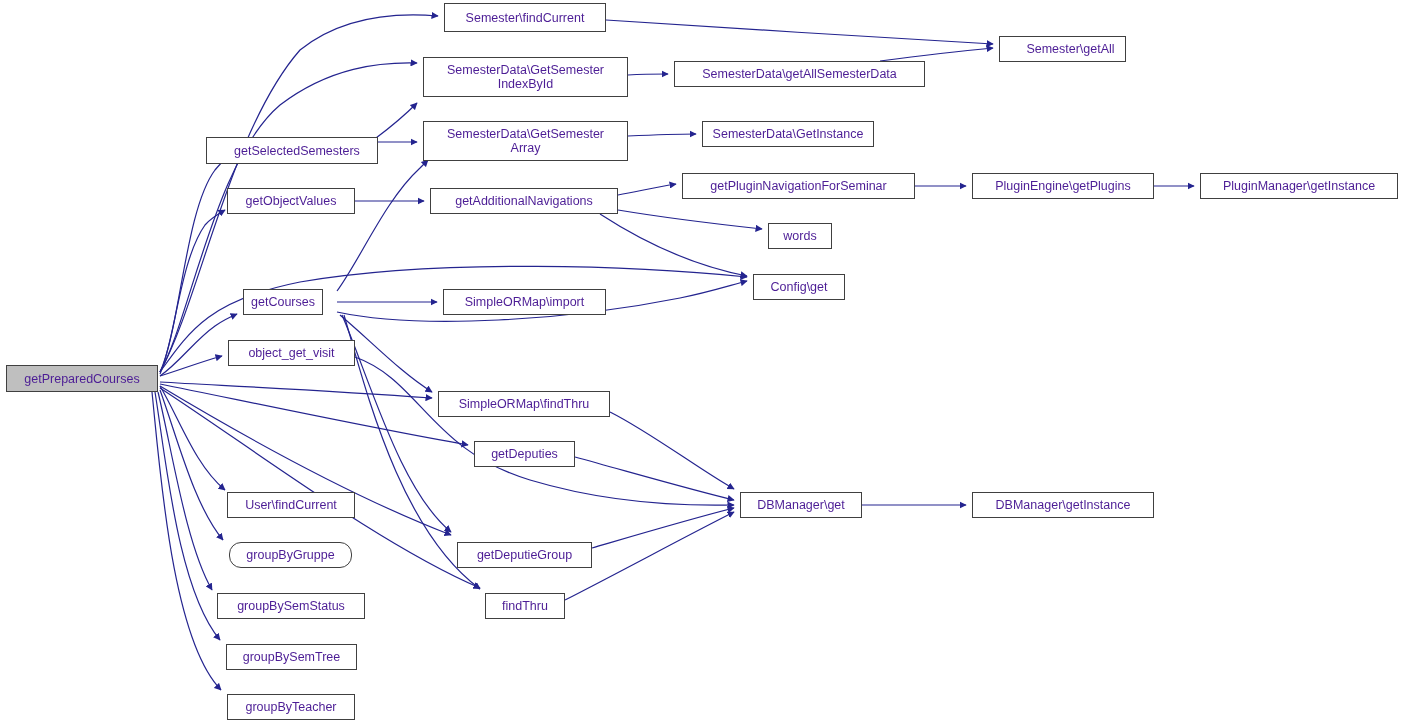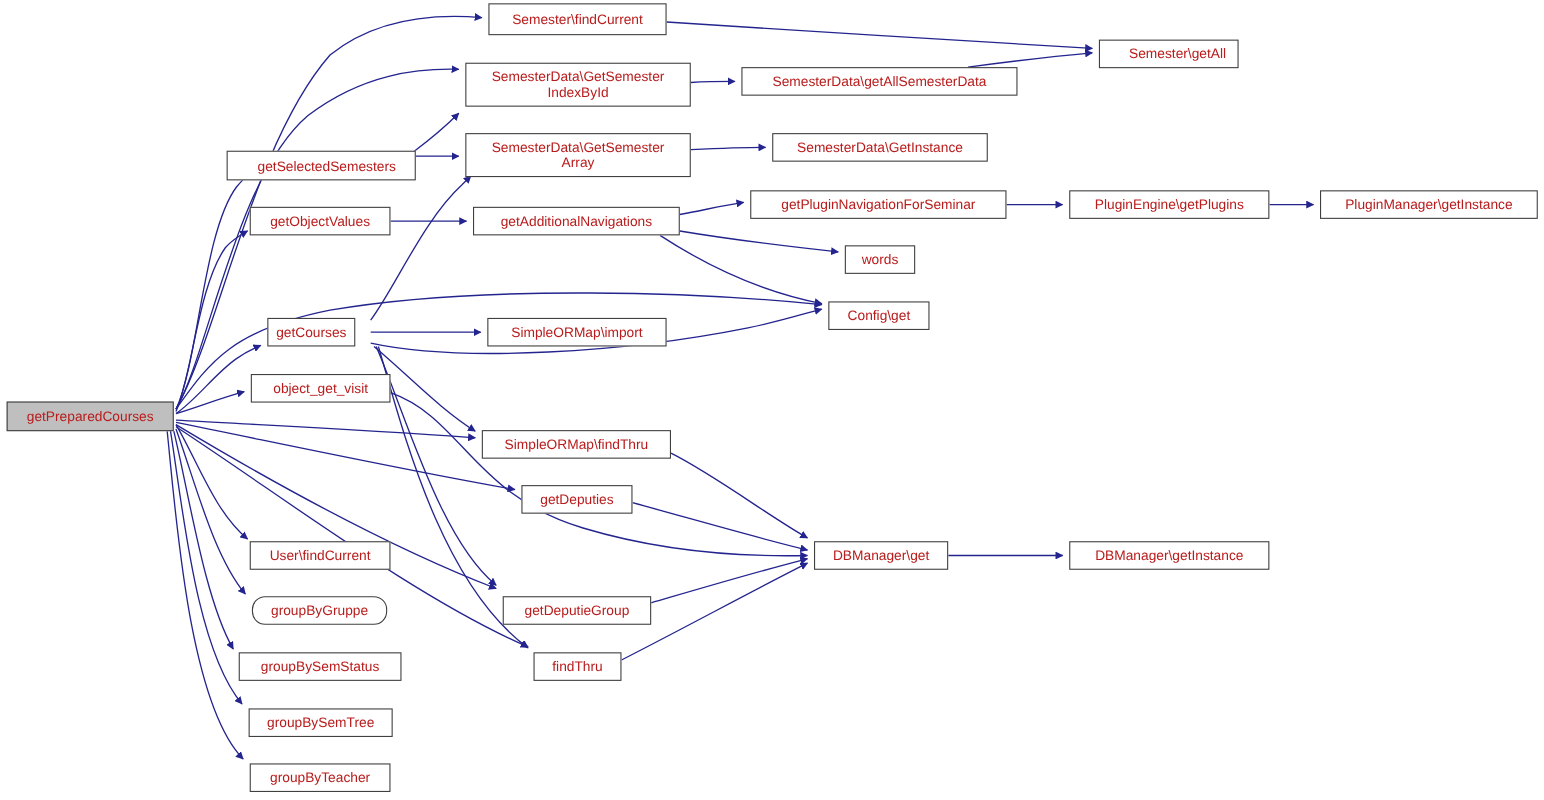--- a/index.html
+++ b/index.html
@@ -22,21 +22,21 @@
     top: 0;
     width: 1404px;
     height: 727px;
     pointer-events: none;
   }
   .node {
     position: absolute;
     box-sizing: border-box;
     border: 1px solid #404040;
     background: #ffffff;
-    color: #b91c1c;
+    color: #4c1d95;
     font-size: 12.5px;
     line-height: 14px;
     display: flex;
     align-items: center;
     justify-content: center;
     text-align: center;
     white-space: pre-line;
     z-index: 5;
   }
   .node.highlight {
@@ -113,21 +113,21 @@
       <div class="node" style="left: 474px; top: 441px; width: 101px; height: 26px;">getDeputies</div>
       <div class="node" style="left: 227px; top: 492px; width: 128px; height: 26px;">User\findCurrent</div>
       <div class="node" style="left: 457px; top: 542px; width: 135px; height: 26px;">getDeputieGroup</div>
       <div class="node" style="left: 229px; top: 542px; width: 123px; height: 26px; border-radius: 12px;">groupByGruppe</div>
       <div class="node" style="left: 485px; top: 593px; width: 80px; height: 26px;">findThru</div>
       <div class="node" style="left: 217px; top: 593px; width: 148px; height: 26px;">groupBySemStatus</div>
       <div class="node" style="left: 226px; top: 644px; width: 131px; height: 26px;">groupBySemTree</div>
       <div class="node" style="left: 227px; top: 694px; width: 128px; height: 26px;">groupByTeacher</div>
       <div class="node" style="left: 999px; top: 36px; width: 127px; height: 26px; padding-left: 16px;">Semester\getAll</div>
       <div class="node" style="left: 674px; top: 61px; width: 251px; height: 26px;">SemesterData\getAllSemesterData</div>
-      <div class="node" style="left: 702px; top: 121px; width: 196px; height: 26px;">SemesterData\GetInstance</div>
+      <div class="node" style="left: 702px; top: 121px; width: 172px; height: 26px;">SemesterData\GetInstance</div>
       <div class="node" style="left: 682px; top: 173px; width: 233px; height: 26px;">getPluginNavigationForSeminar</div>
       <div class="node" style="left: 972px; top: 173px; width: 182px; height: 26px;">PluginEngine\getPlugins</div>
       <div class="node" style="left: 1200px; top: 173px; width: 198px; height: 26px;">PluginManager\getInstance</div>
       <div class="node" style="left: 768px; top: 223px; width: 64px; height: 26px;">words</div>
       <div class="node" style="left: 753px; top: 274px; width: 92px; height: 26px;">Config\get</div>
       <div class="node" style="left: 740px; top: 492px; width: 122px; height: 26px;">DBManager\get</div>
       <div class="node" style="left: 972px; top: 492px; width: 182px; height: 26px;">DBManager\getInstance</div>
     </div>
 </div>
 

